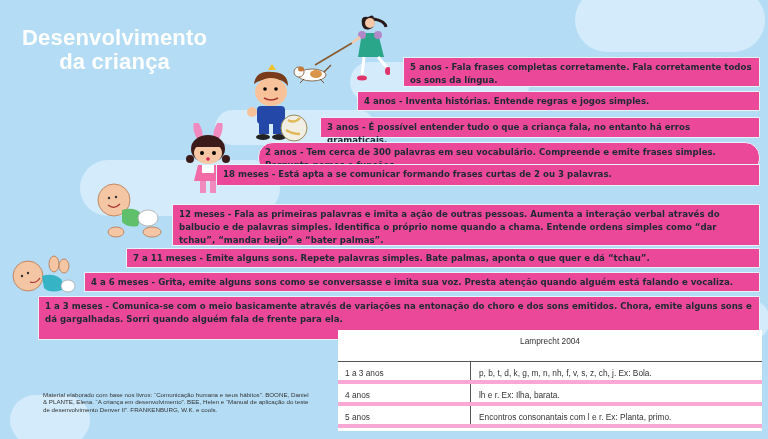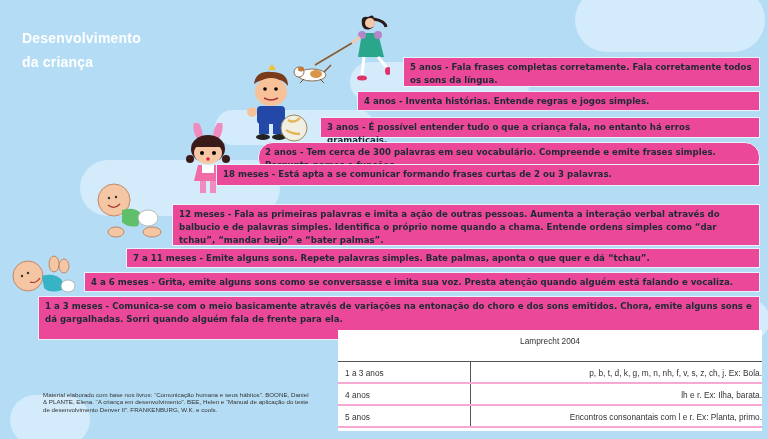--- a/index.html
+++ b/index.html
@@ -13,23 +13,24 @@
     position: absolute;
     background: #d3ebfa;
     border-radius: 40px;
   }
   .title {
     position: absolute;
     left: 22px; top: 26px;
     color: #ffffff;
     font-family: "Liberation Sans", sans-serif;
     font-weight: bold;
-    font-size: 14px;
+    font-size: 22px;
     line-height: 24px;
     letter-spacing: 0.2px;
+    text-align: center;
   }
   .title div { white-space: nowrap; }
   .box {
     position: absolute;
     right: 8px;
     background: #ec4899;
     border: 1px solid #e6f4fd;
     color: #1d2a33;
     font-family: "DejaVu Sans", sans-serif;
     font-weight: bold;
@@ -49,22 +50,21 @@
   .ref-table .caption {
     height: 32px;
     line-height: 23px;
     text-align: center;
     border-bottom: 1px solid #555;
   }
   .ref-table .row {
     display: flex;
     height: 22px;
     line-height: 22px;
-    border-bottom: 2px solid #f9a8d4;
-    justify-content: space-between;
+    border-bottom: 4px solid #f9a8d4;
   }
   .ref-table .row .c1 {
     width: 133px;
     padding-left: 7px;
     border-right: 1px solid #555;
   }
   .ref-table .row .c2 { padding-left: 8px; }
   .footnote {
     position: absolute;
     left: 43px; top: 391px;

